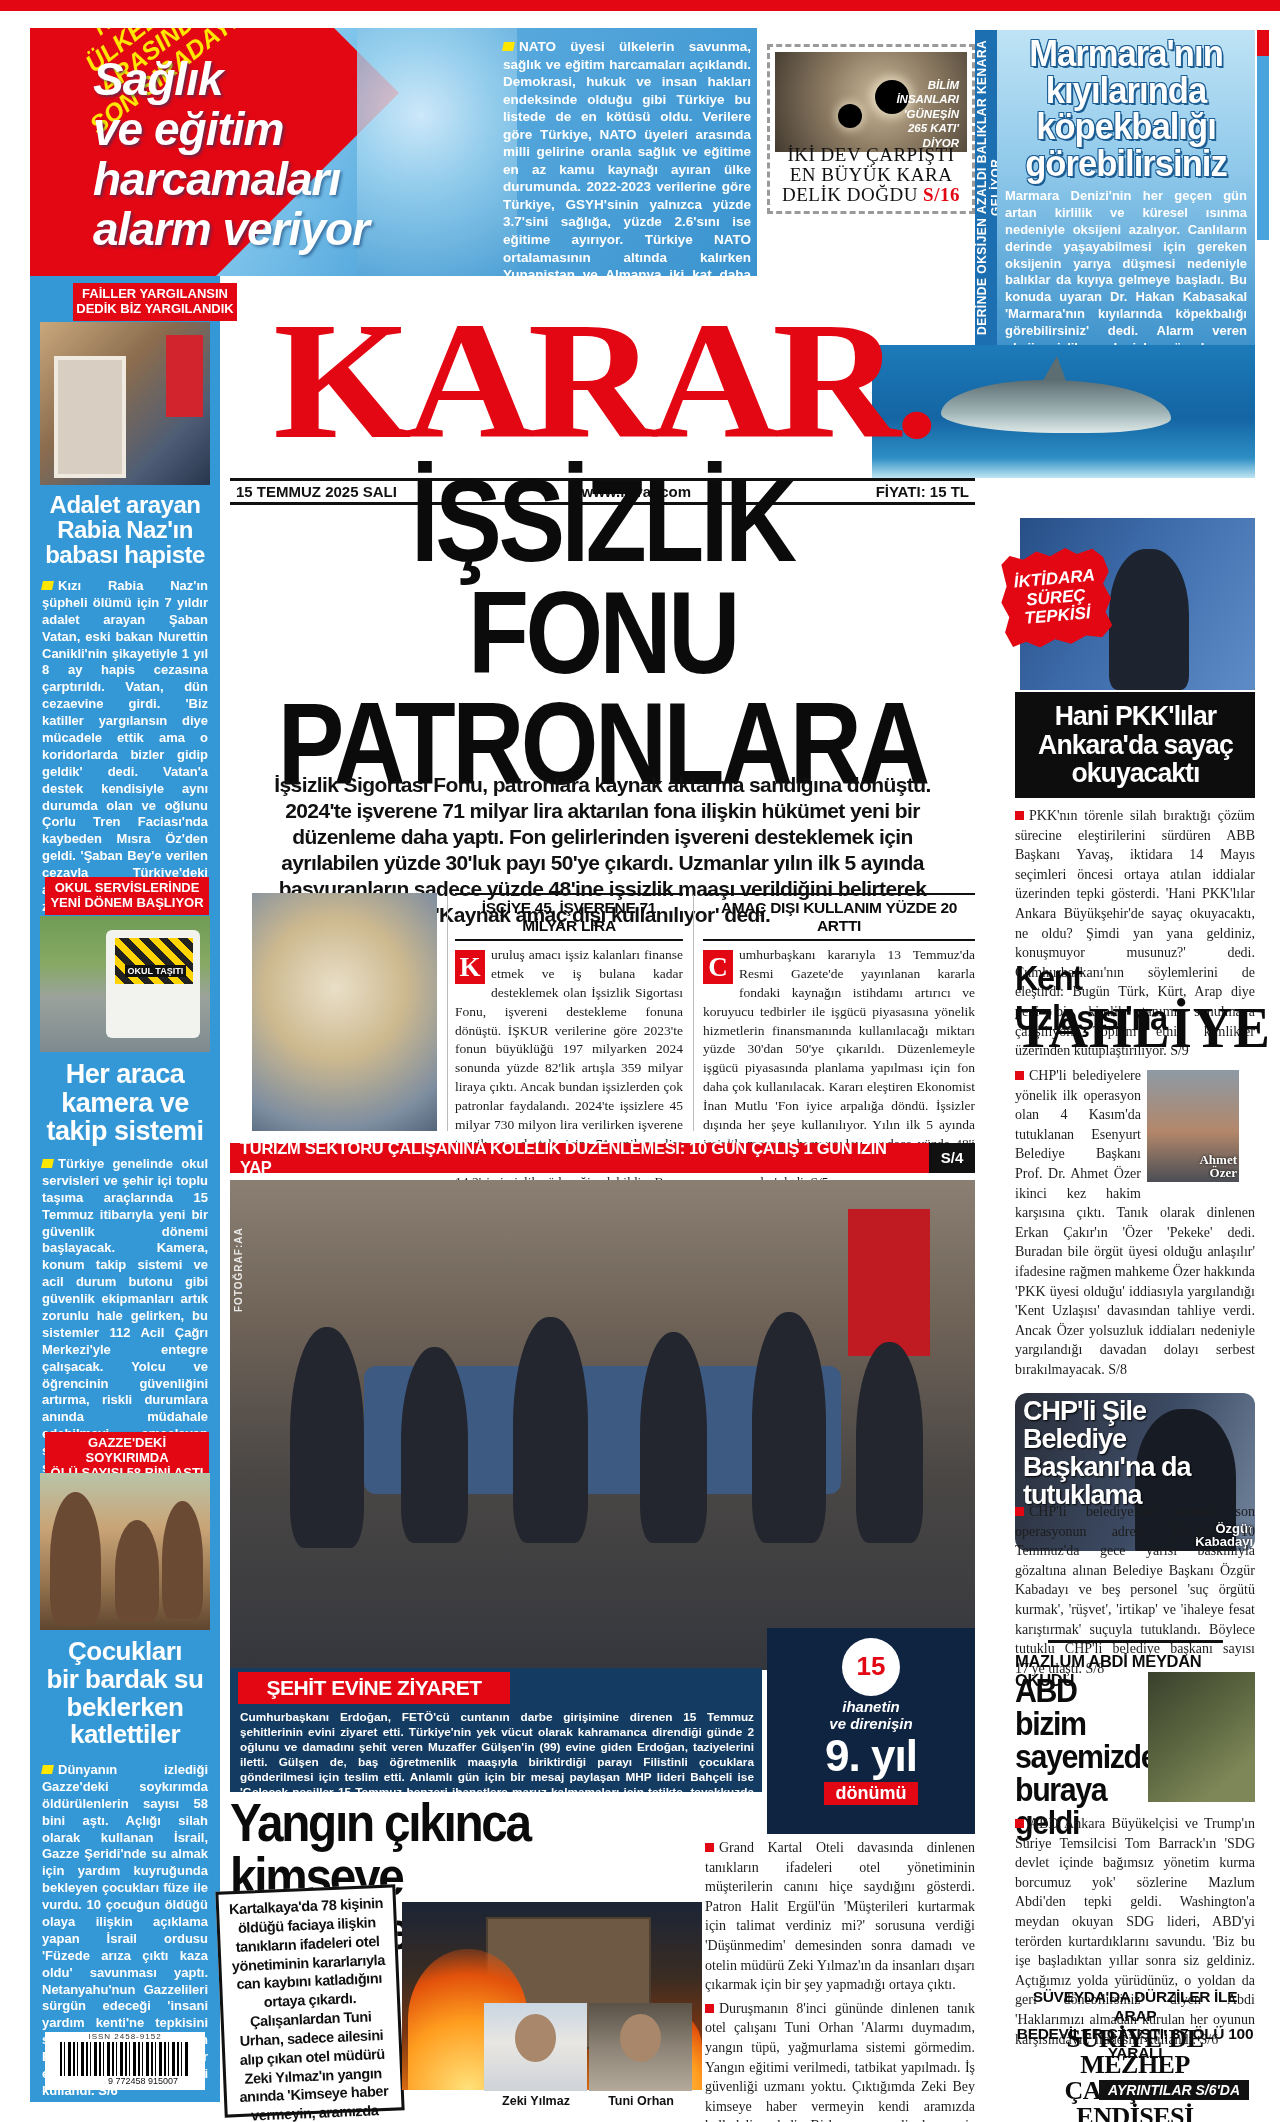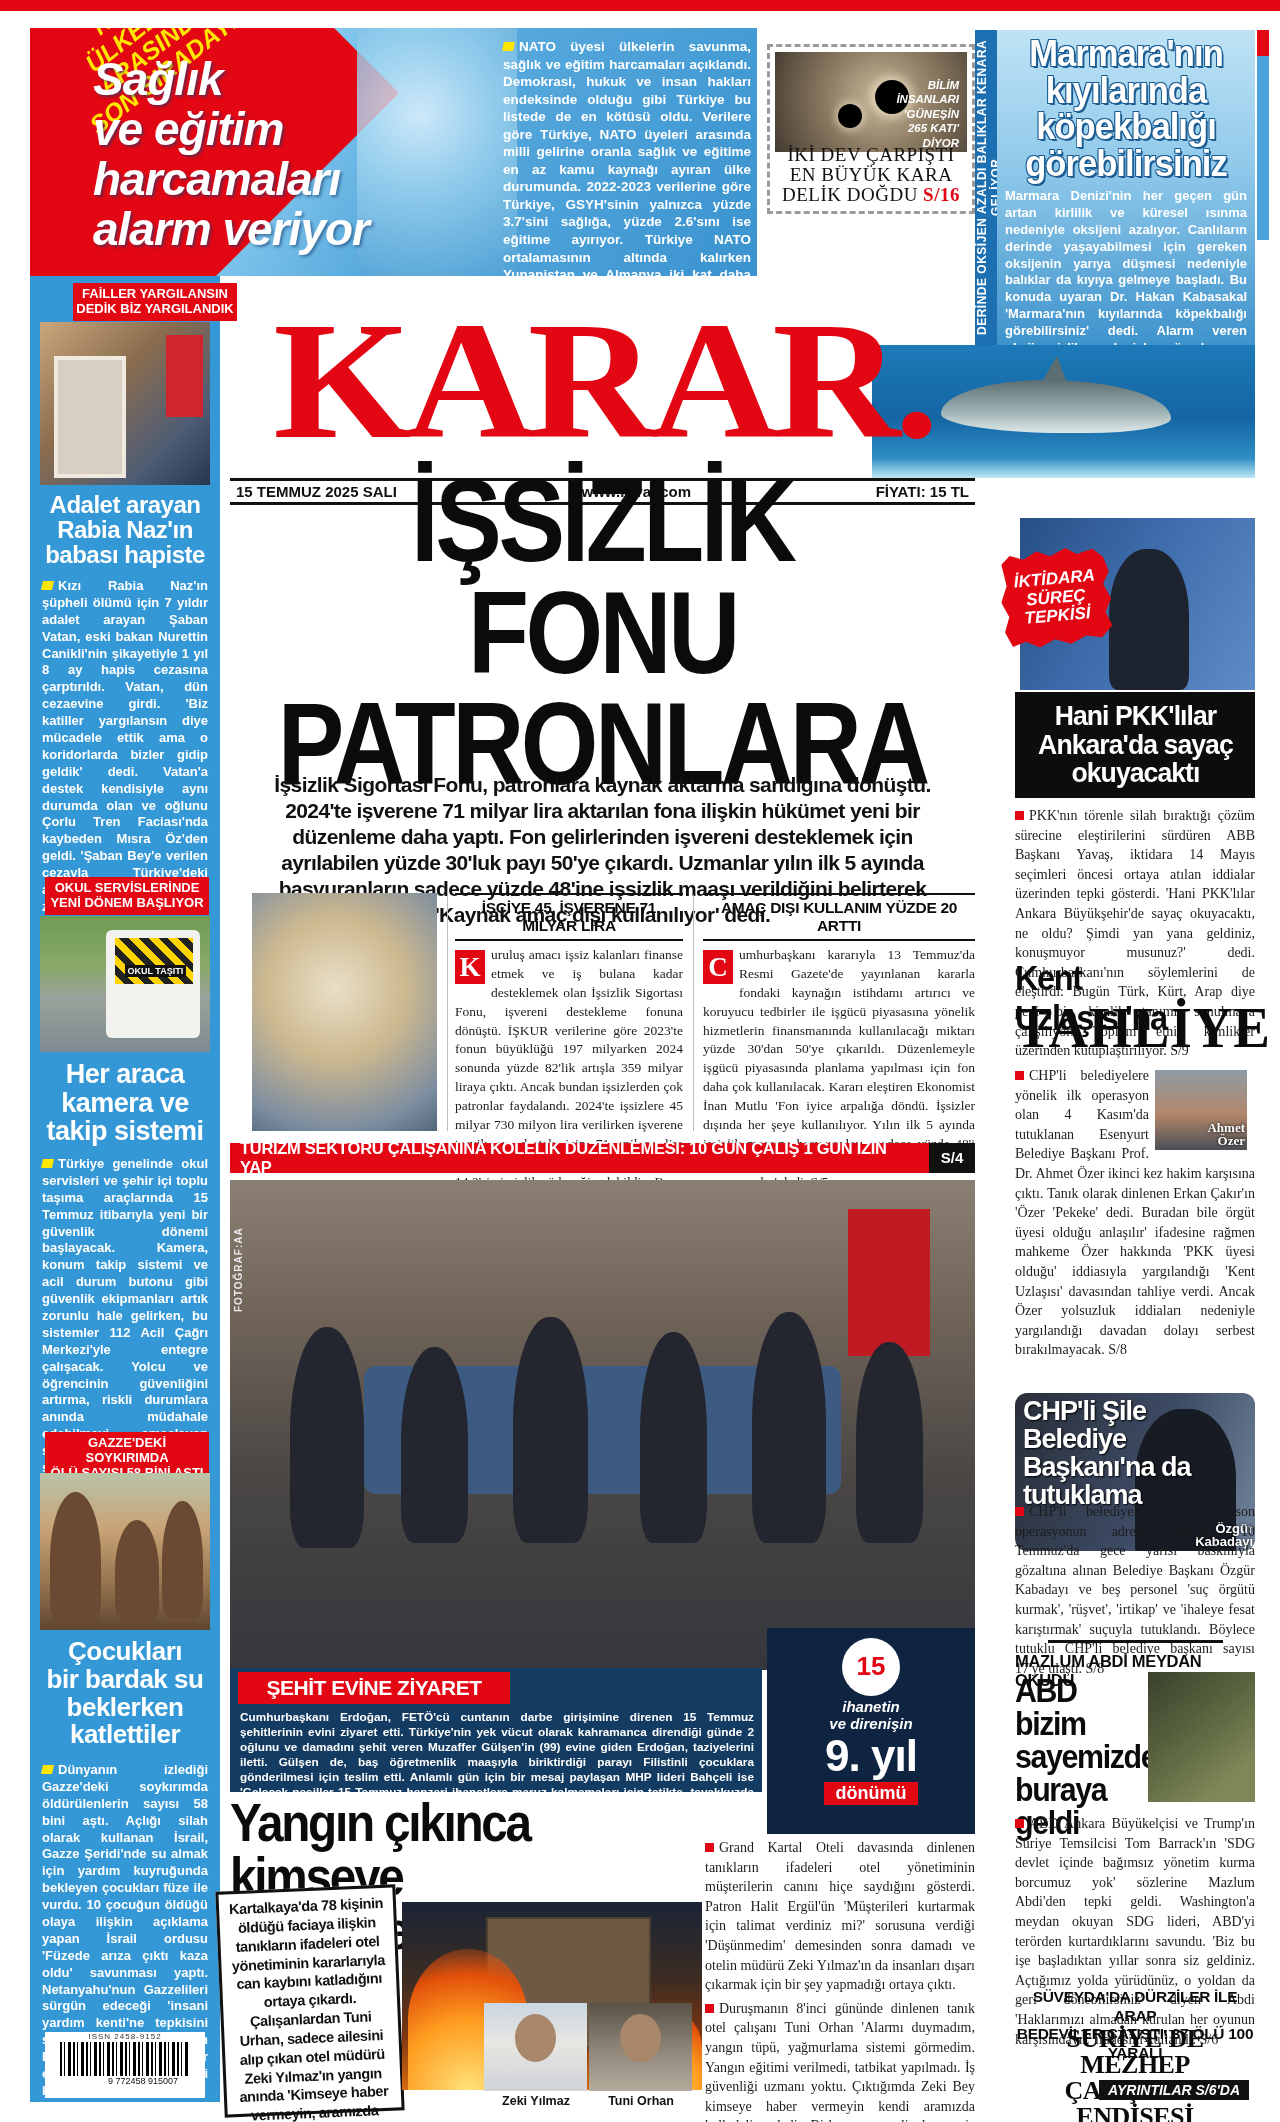--- a/index.html
+++ b/index.html
@@ -122,34 +122,34 @@
   #iktidara-ph{left:1020px;top:518px;width:235px;height:172px;background:linear-gradient(120deg,#274f86 0,#3e6cab 45%,#5d8cc7 100%);overflow:hidden;}
   #iktidara-ph .man{position:absolute;left:38%;top:18%;width:34%;height:82%;border-radius:46% 46% 10% 10%;background:#1d2430;}
   #sticker{left:1000px;top:548px;width:112px;height:100px;background:#e30613;transform:rotate(-5deg);
       clip-path:polygon(4% 12%,12% 4%,24% 9%,36% 2%,48% 8%,62% 1%,72% 8%,86% 4%,95% 13%,99% 28%,93% 40%,99% 55%,93% 68%,98% 82%,88% 93%,74% 90%,60% 97%,46% 91%,32% 98%,20% 91%,8% 95%,2% 80%,7% 65%,1% 50%,7% 34%);
       display:flex;align-items:center;justify-content:center;text-align:center;color:#fff;font-weight:900;font-style:italic;font-size:17px;line-height:1.1;}
   #pkk-h{left:1015px;top:692px;width:240px;height:106px;background:#0d0d0d;color:#fff;display:flex;align-items:center;justify-content:center;}
   #pkk-h div{font-weight:900;font-size:28px;line-height:1.03;text-align:center;letter-spacing:-1px;transform:scaleX(.95);}
   .rail-b{left:1015px;width:240px;}
   #kent-h1{left:1015px;top:958px;width:240px;font-weight:900;font-size:35px;color:#0b0b0b;letter-spacing:-1.5px;transform:scaleX(.93);transform-origin:left;}
   #kent-h2{left:1015px;top:996px;width:240px;font-family:"Liberation Serif",serif;font-weight:900;font-size:56px;color:#0b0b0b;letter-spacing:1px;transform:scaleX(.98);transform-origin:left;}
-  #ozer{float:right;width:92px;height:80px;margin:4px 8px 2px 6px;background:linear-gradient(180deg,#8d9aa5 0,#b3876a 55%,#4b4e55 100%);position:relative;}
+  #ozer{float:right;width:92px;height:112px;margin:4px 16px 2px 6px;background:linear-gradient(180deg,#8d9aa5 0,#b3876a 55%,#4b4e55 100%);position:relative;}
   .pic-label{position:absolute;right:2px;bottom:2px;color:#fff;font-weight:900;font-size:13px;text-align:right;line-height:1.05;text-shadow:0 0 3px #000;}
   #sile-box{left:1015px;top:1393px;width:240px;height:158px;background:linear-gradient(110deg,#2a2f3a 0,#3c4a63 55%,#72849d 100%);overflow:hidden;border-radius:12px;}
   #sile-box .man{position:absolute;right:8%;top:10%;width:42%;height:95%;border-radius:46% 46% 8% 8%;background:#171b24;}
   #sile-box h3{position:absolute;left:8px;top:4px;margin:0;color:#fff;font-weight:900;font-size:27px;line-height:1.04;letter-spacing:-1px;text-shadow:1px 1px 2px #000;}
   #rail-div{left:1048px;top:1640px;width:175px;height:3px;background:#111;}
   #mazlum-k{left:1015px;top:1652px;width:240px;font-weight:900;font-size:16.5px;color:#0b0b0b;letter-spacing:-.3px;}
   #abd-h{left:1015px;top:1674px;width:150px;font-weight:900;font-size:33px;line-height:1.0;color:#0b0b0b;letter-spacing:-1.5px;transform:scaleX(.92);transform-origin:left top;}
   #abdi-ph{left:1148px;top:1672px;width:107px;height:130px;background:linear-gradient(140deg,#39402c 0,#5c6640 45%,#7e8757 80%);}
   #suveyda{left:1015px;top:1988px;width:240px;font-weight:900;font-size:15.5px;line-height:1.2;color:#0b0b0b;text-align:center;letter-spacing:-.3px;}
   #suriye{left:1015px;top:2026px;width:240px;font-family:"Liberation Serif",serif;font-weight:900;font-size:26px;line-height:1.0;color:#0b0b0b;text-align:center;letter-spacing:-.5px;}
   #ayrintilar{left:1060px;top:2080px;width:150px;height:20px;font-size:14px;line-height:20px;font-style:italic;}
   
-  #barcode{left:45px;top:2032px;width:160px;height:66px;background:#fff;text-align:center;}
+  #barcode{left:45px;top:2032px;width:160px;height:58px;background:#fff;text-align:center;}
   #barcode .issn{font-size:8px;letter-spacing:1px;color:#333;}
   #barcode .bars{margin:1px auto 0;width:130px;height:34px;background:repeating-linear-gradient(90deg,#000 0 2px,#fff 2px 4px,#000 4px 5px,#fff 5px 8px,#000 8px 11px,#fff 11px 13px);}
   #barcode .num{font-size:9px;color:#111;padding-left:36px;}
 </style>
 </head>
 <body>
 
 <div id="page">
 
   <div class="abs" id="topbar"></div>

